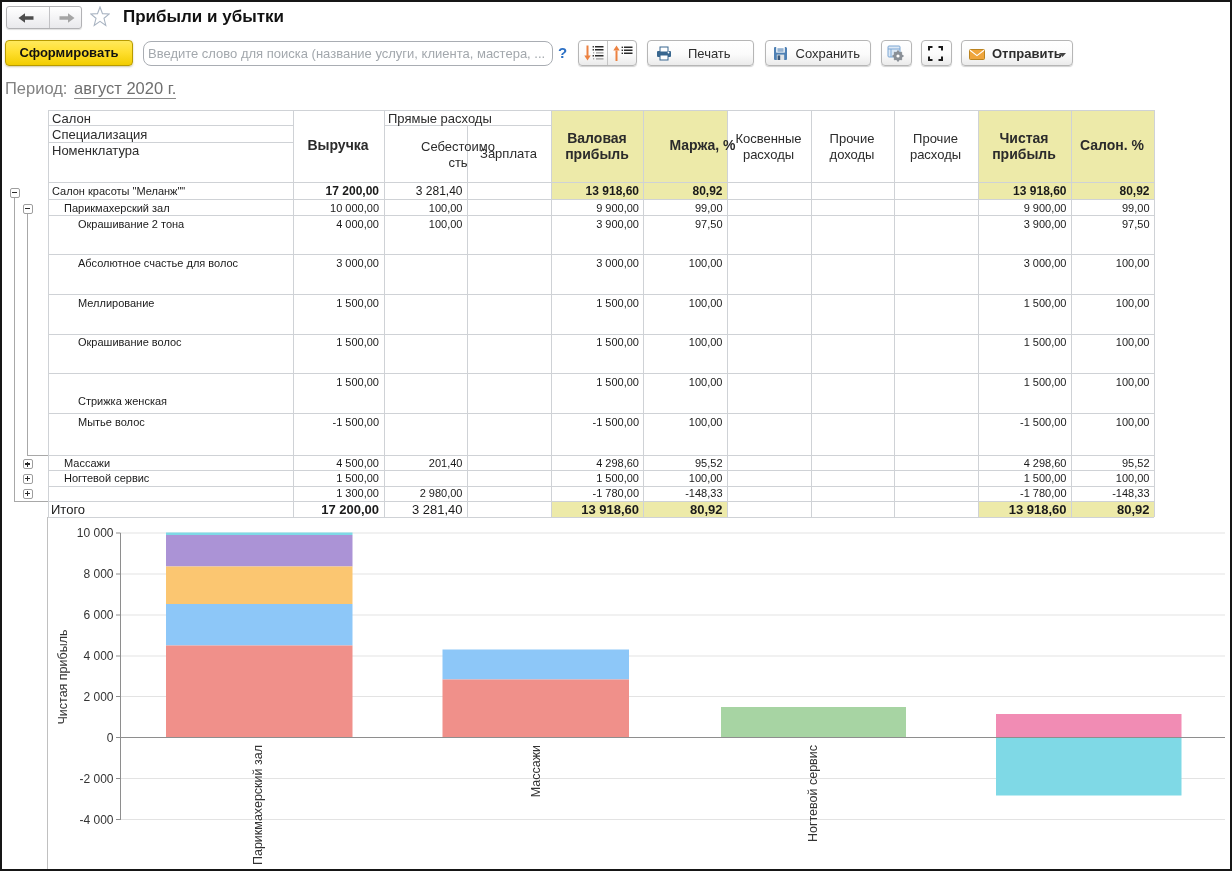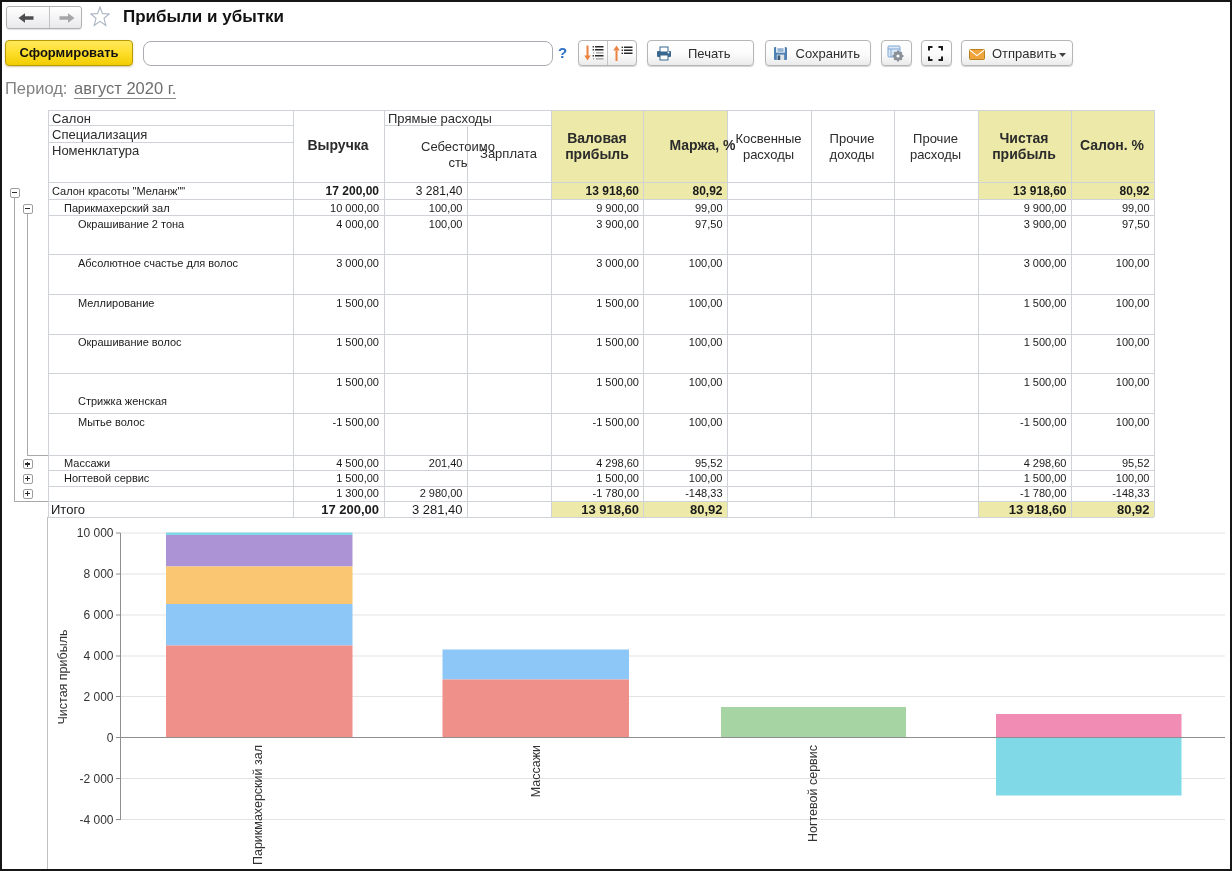--- a/index.html
+++ b/index.html
@@ -44,20 +44,21 @@
 </div>
 <svg class="abs" style="left:90px;top:6px;" width="20" height="21" viewBox="0 0 20 21">
       <path d="M10 1 L12.5 7.6 L19.3 7.9 L14 12.3 L15.8 19.4 L10 15.4 L4.2 19.4 L6 12.3 L0.7 7.9 L7.5 7.6 Z" fill="#fff" stroke="#a9b4c2" stroke-width="1.1"></path>
     </svg>
 <div class="abs" style="left:123px;top:7px;font-size:17px;font-weight:bold;color:#111;">Прибыли и убытки</div>
 
 <div class="btn" style="left:5px;top:40px;width:126px;border-color:#b89b00;background:linear-gradient(#ffe95c,#ffdf30 45%,#f2cd00);box-shadow:0 1px 2px rgba(120,100,0,.35);"></div>
 <div class="abs" style="left:5px;top:40px;width:128px;height:26px;text-align:center;line-height:26px;font-size:13px;font-weight:bold;color:#111;">Сформировать</div>
 
 <div class="abs" style="left:143px;top:41px;width:408px;height:23px;border:1px solid #a9adb3;border-radius:8px;background:#fff;"></div>
+<div class="abs" style="left:148px;top:46px;font-size:13px;color:#a3a8ad;">Введите слово для поиска (название услуги, клиента, мастера, ...</div>
 <div class="abs" style="left:558px;top:44px;font-size:15px;font-weight:bold;color:#2b6fc4;">?</div>
 
 <div class="abs" style="left:577.5px;top:40px;width:57px;height:24px;border:1px solid #b6b6b6;border-radius:4px;background:linear-gradient(#ffffff,#fbfbfb 55%,#ebebeb);box-shadow:0 1px 1px rgba(0,0,0,.18);">
   <div class="abs" style="left:28px;top:0;width:1px;height:100%;background:#c5c5c5;"></div>
   <svg class="abs" style="left:5px;top:4px;" width="21" height="17" viewBox="0 0 21 17">
     <path d="M3.5 0.5 L3.5 11" stroke="#ec8140" stroke-width="2" fill="none"></path>
     <path d="M0.3 10.5 L6.7 10.5 L3.5 15.5 Z" fill="#ec8140"></path>
     <g stroke="#2a2a2a" stroke-width="1.5">
           <path d="M11 1.8 L19.5 1.8 M11 4.8 L19.5 4.8 M11 10.8 L19.5 10.8"></path>
         </g>
@@ -124,21 +125,21 @@
 </div>
 
 <div class="btn" style="left:921px;top:40px;width:29px;">
   <svg class="abs" style="left:6px;top:5px;" width="15" height="15" viewBox="0 0 15 15">
     <g stroke="#1a1a1a" stroke-width="2" fill="none">
           <path d="M1 4.5 L1 1 L4.5 1 M10.5 1 L14 1 L14 4.5 M14 10.5 L14 14 L10.5 14 M4.5 14 L1 14 L1 10.5"></path>
         </g>
   </svg>
 </div>
 
-<div class="btn" style="left:961px;top:40px;width:110px;">
+<div class="btn" style="left:961px;top:40px;width:110px;font-weight:bold;">
   <svg class="abs" style="left:7px;top:7.5px;" width="16" height="11" viewBox="0 0 16 11">
     <rect x="0.5" y="0.5" width="15" height="10" rx="1" fill="#efa53c" stroke="#bb831f"></rect>
     <path d="M1 1.2 L8 6.6 L15 1.2" fill="none" stroke="#fff" stroke-width="1.1"></path>
   </svg>
   <div class="btxt" style="left:30px;">Отправить</div>
   <svg class="abs" style="left:97px;top:12px;" width="7" height="4" viewBox="0 0 7 4">
         <path d="M0 0 L7 0 L3.5 4 Z" fill="#444"></path>
       </svg>
 </div>
 

